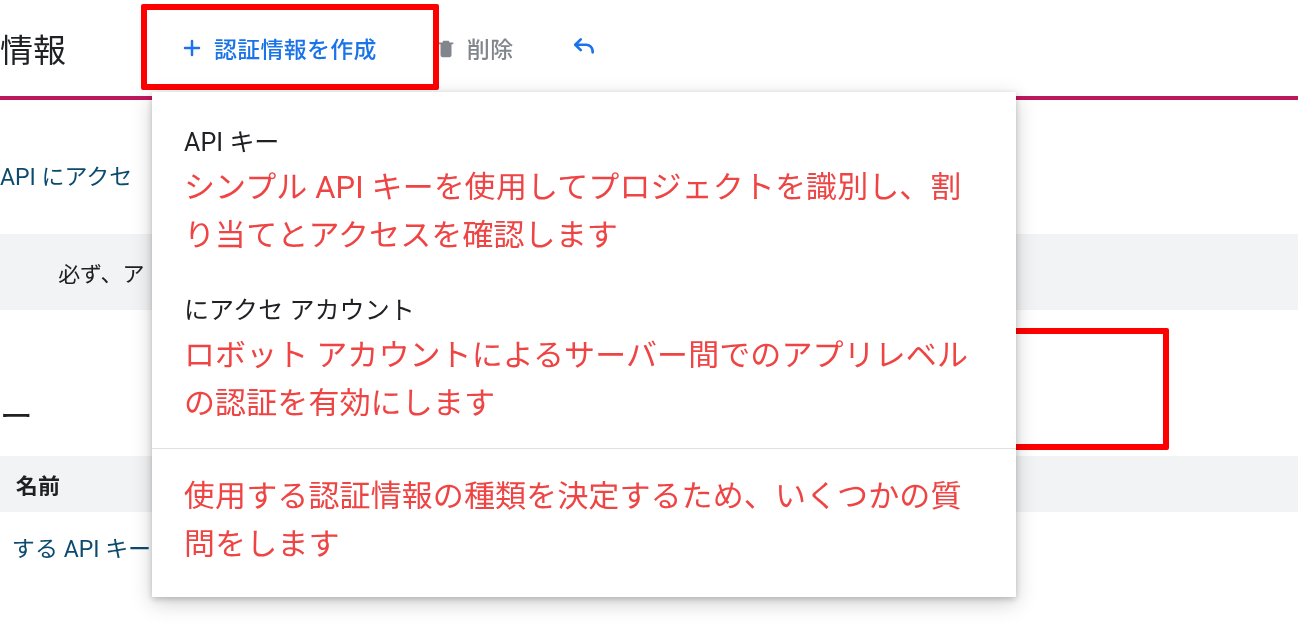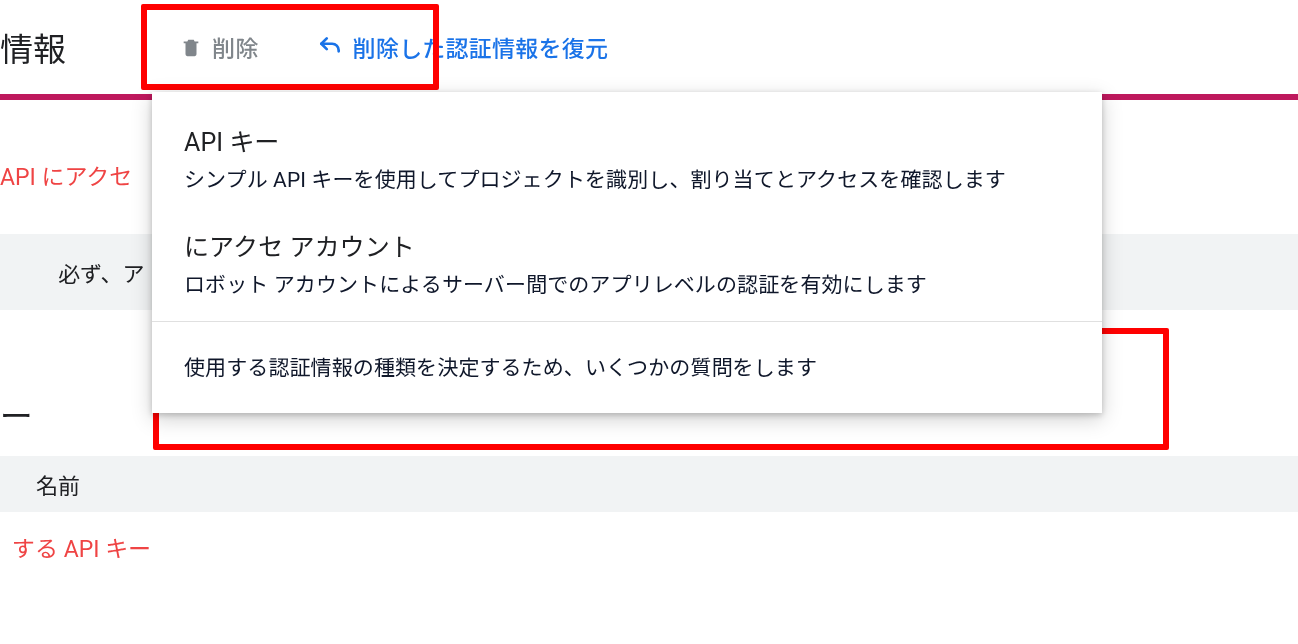--- a/index.html
+++ b/index.html
@@ -9,21 +9,21 @@
       width: 1298px;
       height: 644px;
       overflow: hidden;
       position: relative;
       color: #202124;
     }
     .toolbar {
       display: flex;
       align-items: center;
       height: 100px;
-      border-bottom: 6px solid #be185d;
+      border-bottom: 4px solid #be185d;
       padding-left: 0;
     }
     .page-title {
       font-size: 33px;
       font-weight: 400;
       margin-left: 0;
       color: #202124;
       padding-left: 0;
       white-space: nowrap;
     }
@@ -69,54 +69,53 @@
       top: 328px;
       left: 153px;
       width: 1016px;
       height: 122px;
       pointer-events: none;
     }
     .dropdown {
       position: absolute;
       top: 92px;
       left: 152px;
-      width: 950px;
+      width: 864px;
       background: #fff;
       box-shadow: 0 2px 6px rgba(0,0,0,0.2), 0 6px 20px rgba(0,0,0,0.19);
       z-index: 100;
       padding: 14px 0;
     }
     .menu-item {
       padding: 16px 32px 14px 32px;
       cursor: pointer;
     }
     .menu-title {
       font-size: 25px;
       color: #202124;
       font-weight: 400;
       margin-bottom: 6px;
       letter-spacing: 0.1px;
     }
     .menu-desc {
-      font-size: 21px;
-      color: #0f172a;
+      font-size: 31px;
+      color: #ef4444;
       line-height: 1.55;
       letter-spacing: 0.1px;
-      margin-top: 6px;
     }
     .divider {
       height: 1px;
       background: #e0e0e0;
       margin: 6px 0 8px 0;
     }
     
     .bg-text {
       position: absolute;
       font-size: 23px;
-      color: #ef4444;
+      color: #0c4a6e;
       white-space: nowrap;
     }
     .bg-row {
       position: absolute;
       left: 0;
       right: 0;
       background: #f1f3f4;
       display: flex;
       align-items: center;
     }
@@ -131,49 +130,56 @@
       font-weight: 400;
       color: #202124;
     }
   </style>
 </head>
 <body>
 
 <div class="toolbar">
   <span class="page-title">情報</span>
   <div class="toolbar-buttons">
+    <div class="toolbar-btn">
+      <span class="icon">
+        <svg width="24" height="24" viewBox="0 0 24 24" fill="none">
+            <path d="M12 5v14M5 12h14" stroke="#1a73e8" stroke-width="2.5" stroke-linecap="round"></path>
+          </svg>
+      </span>
+      <span>認証情報を作成</span>
+    </div>
     <div class="toolbar-btn disabled">
       <span class="icon">
         <svg width="22" height="22" viewBox="0 0 24 24" fill="#80868b">
             <path d="M6 7h12v13a2 2 0 0 1-2 2H8a2 2 0 0 1-2-2V7zm3-3h6l1 2H8l1-2zM4 6h16v2H4V6z"></path>
           </svg>
       </span>
       <span>削除</span>
     </div>
     <div class="toolbar-btn">
       <span class="icon">
         <svg width="26" height="26" viewBox="0 0 24 24" fill="none">
             <path d="M9 14l-5-5 5-5" stroke="#1a73e8" stroke-width="2.5" stroke-linecap="round" stroke-linejoin="round"></path>
             <path d="M4 9h10a6 6 0 0 1 6 6v1" stroke="#1a73e8" stroke-width="2.5" stroke-linecap="round"></path>
           </svg>
       </span>
-      <span>削除した認証情報を復元</span>
     </div>
   </div>
 </div>
 
 <div id="create-highlight" class="highlight-red"></div>
 
 <div class="bg-text" style="top:158px; left:0;">API にアクセ</div>
 <div class="bg-row" style="top:234px; height:76px;">
   <span class="lbl" style="padding-left:58px;">必ず、ア</span>
 </div>
 <div class="section-head" style="top:390px; left:0;">ー</div>
 <div class="bg-row" style="top:456px; height:56px;">
-  <span class="lbl" style="padding-left:36px; font-weight:400;">名前</span>
+  <span class="lbl" style="padding-left:16px; font-weight:700;">名前</span>
 </div>
 <div class="bg-text" style="top:530px; left:12px;">する API キー</div>
 
 <div class="dropdown">
   <div class="menu-item">
     <div class="menu-title">API キー</div>
     <div class="menu-desc">シンプル API キーを使用してプロジェクトを識別し、割り当てとアクセスを確認します</div>
   </div>
   <div class="menu-item">
     <div class="menu-title">にアクセ アカウント</div>

